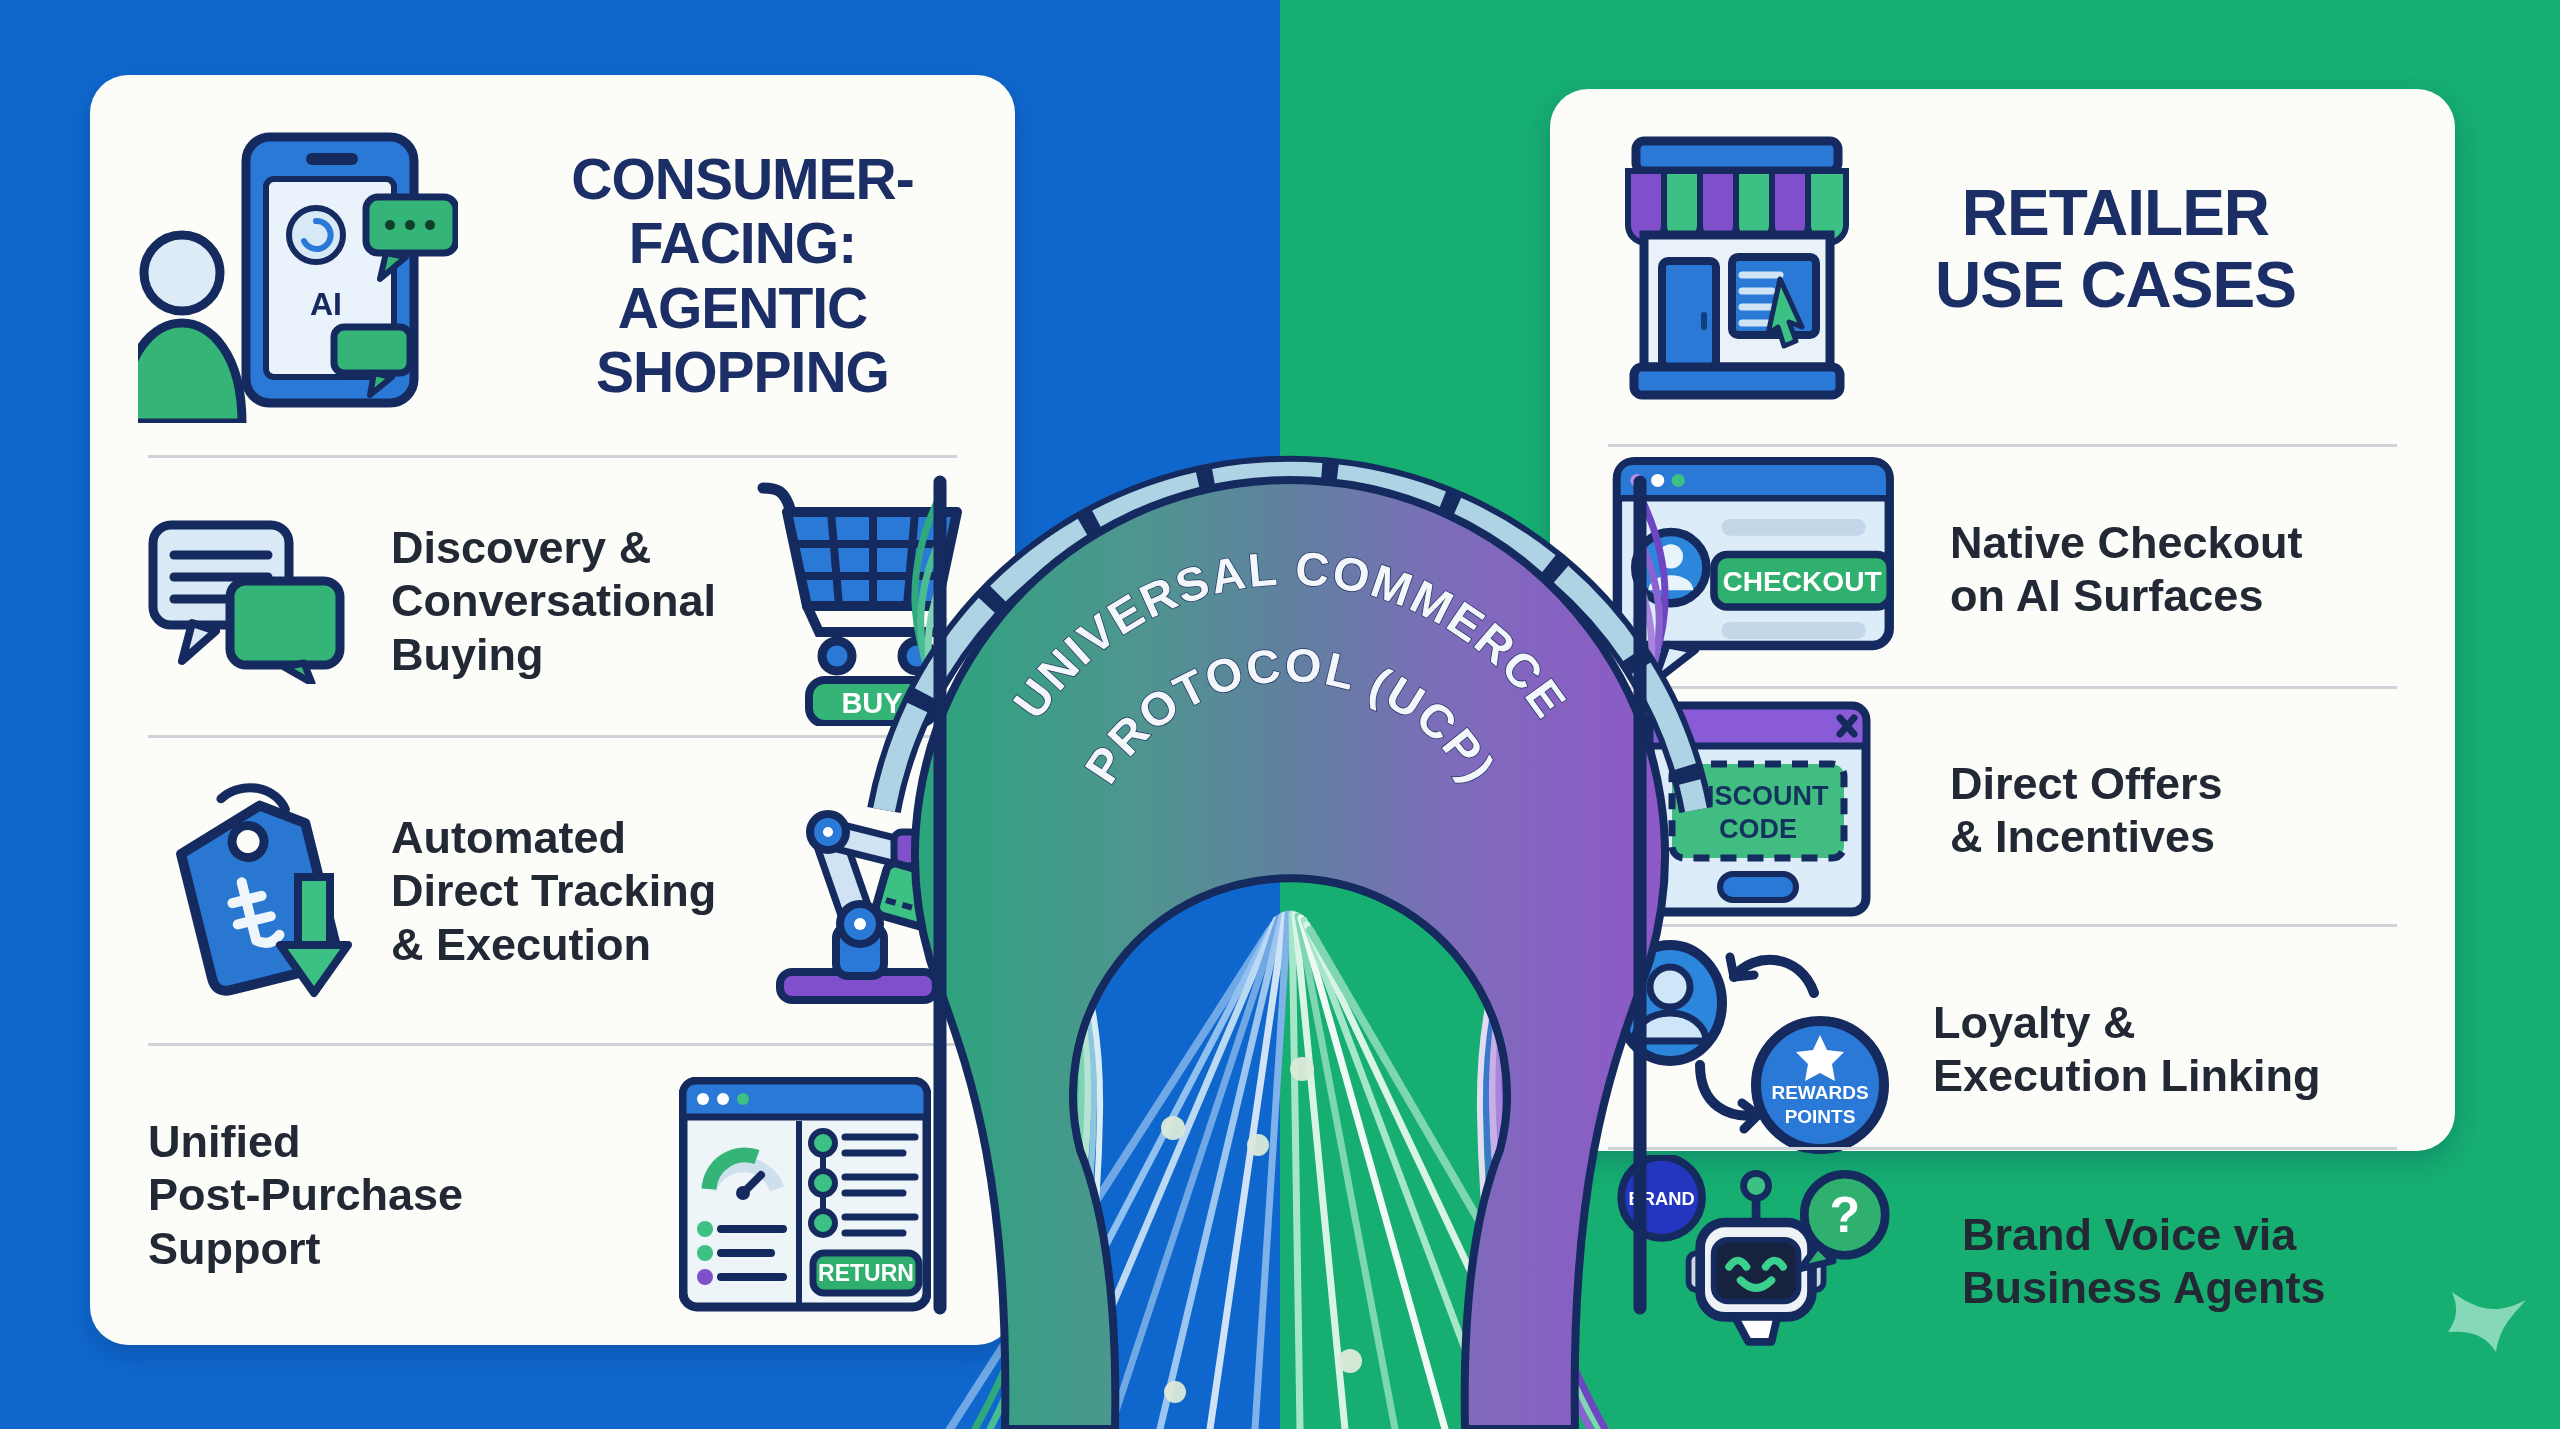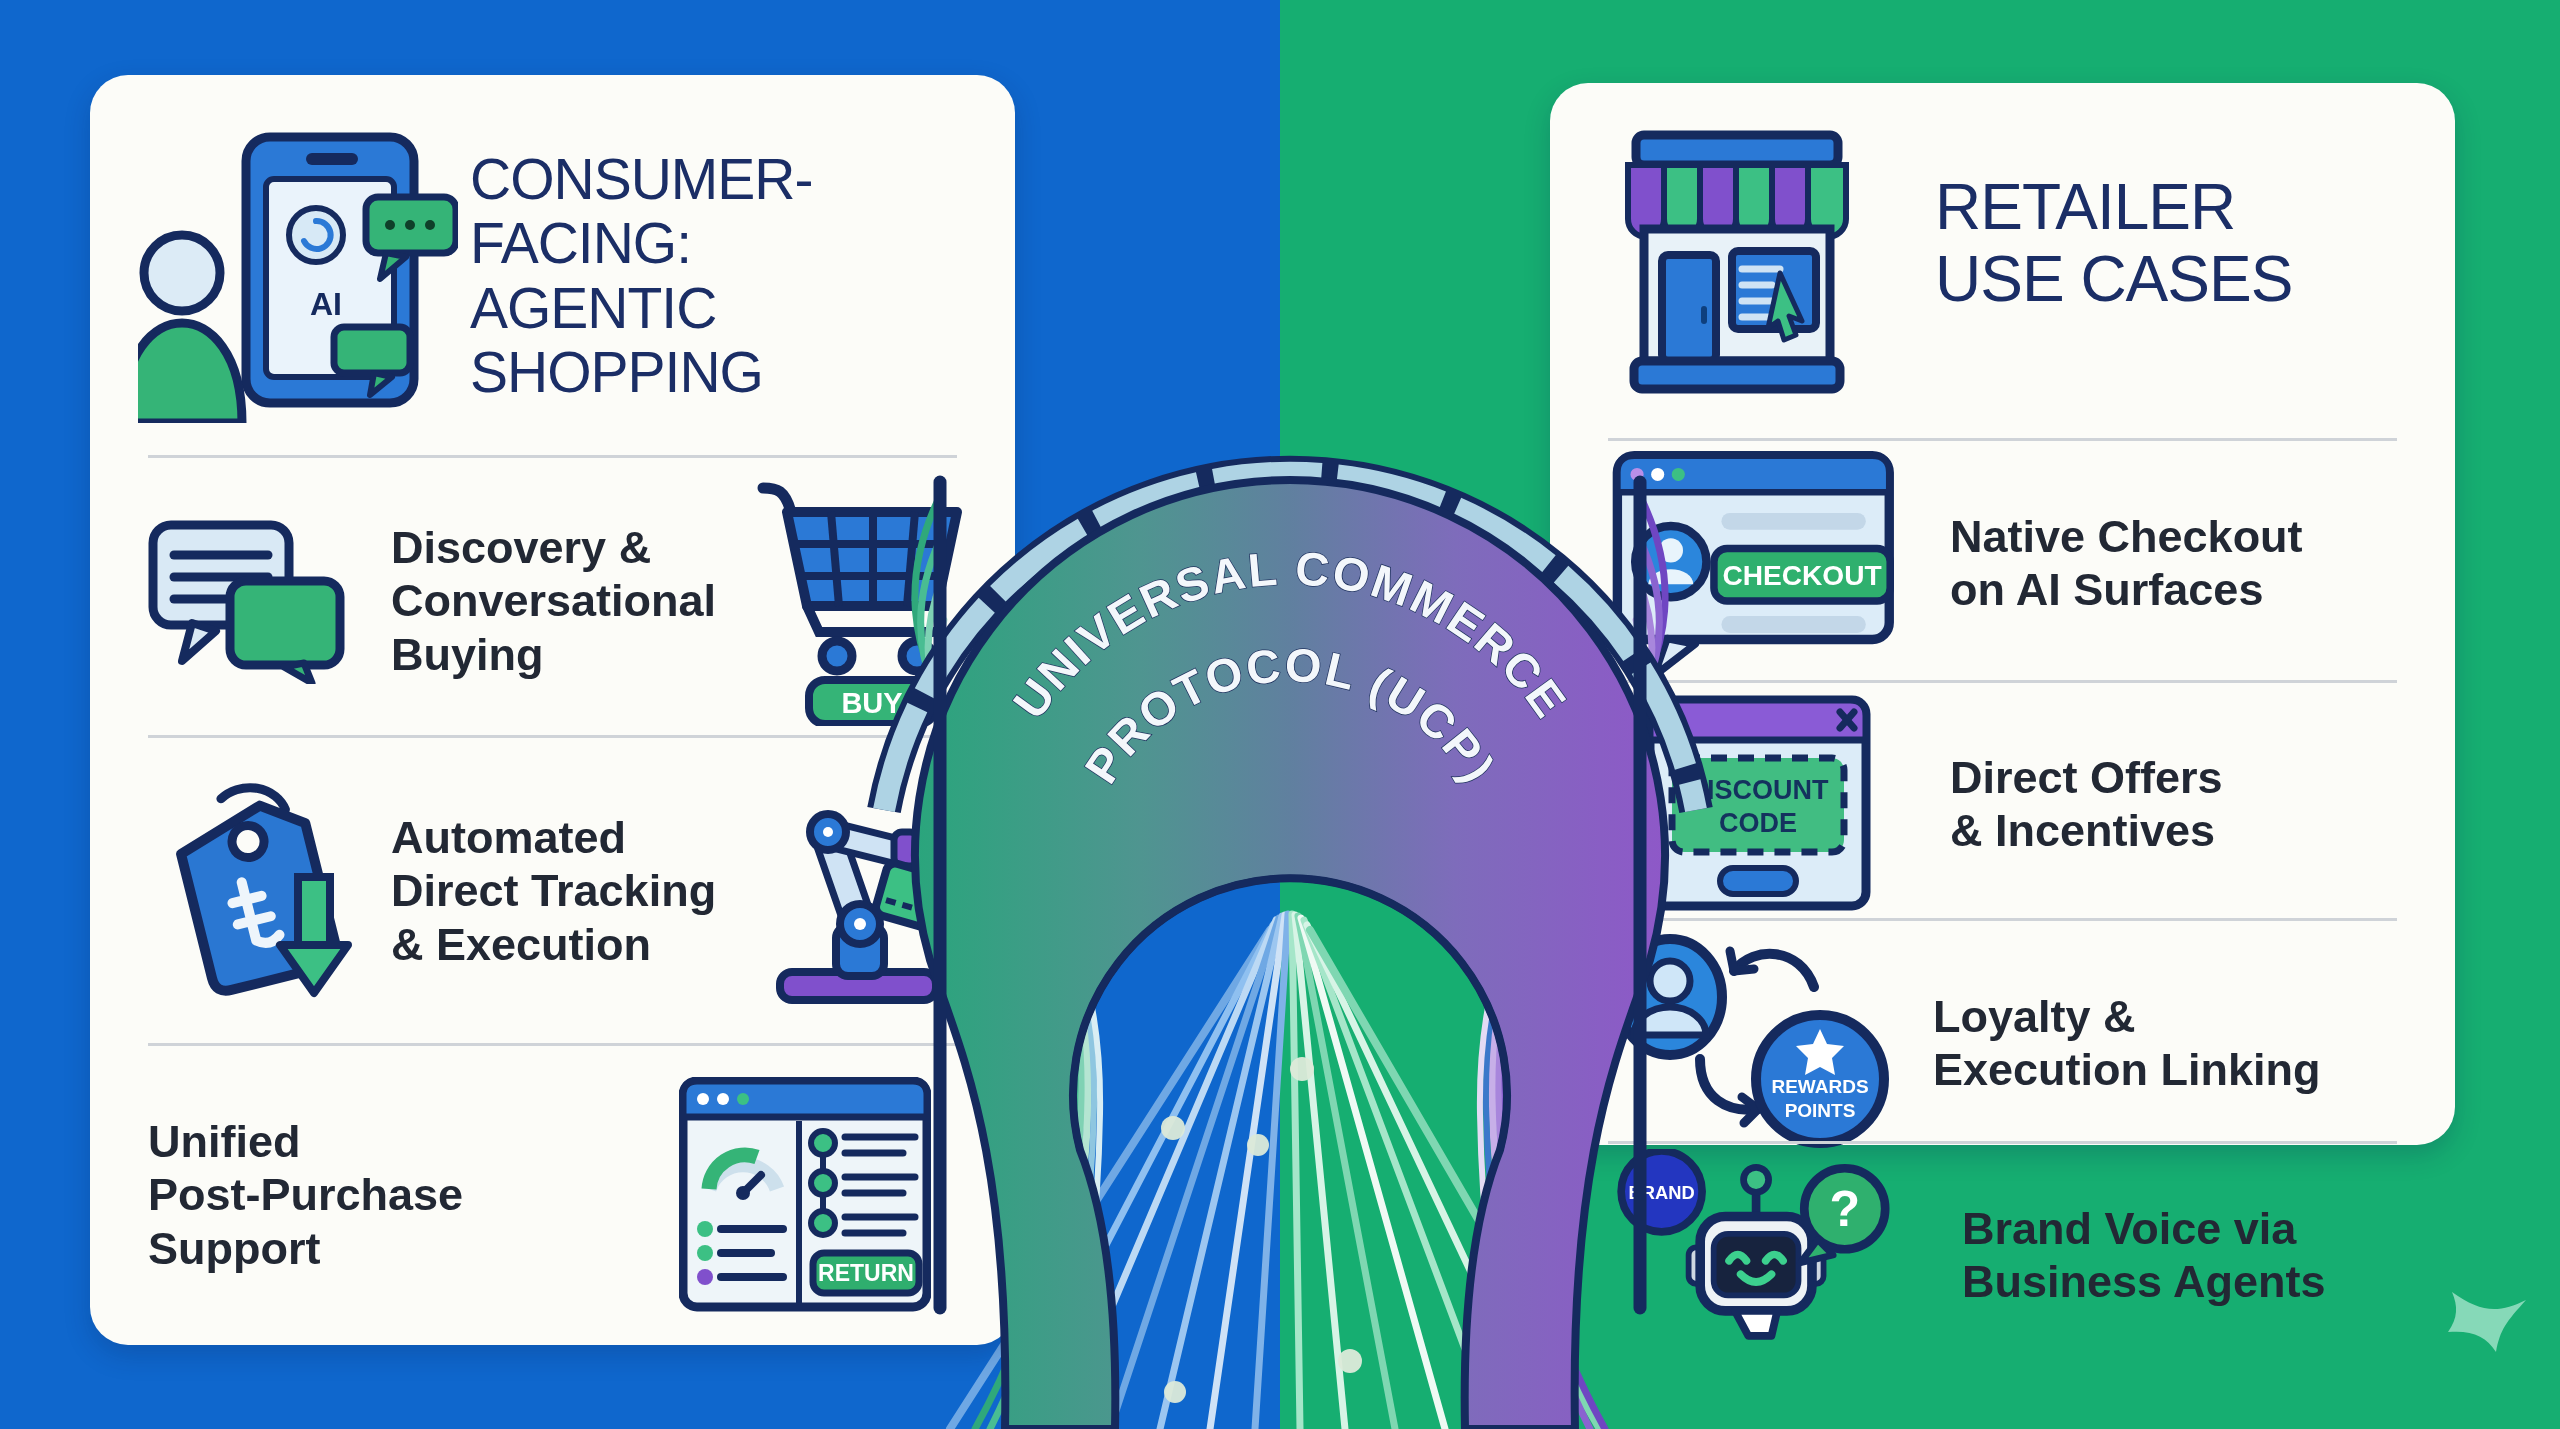--- a/index.html
+++ b/index.html
@@ -9,23 +9,23 @@
     background:linear-gradient(90deg,#0f67cd 0,#0f67cd 50%,#16ae71 50%,#16ae71 100%);
   }
   #stage{position:absolute;inset:0;width:2560px;height:1429px;}
   .layer{position:absolute;inset:0;pointer-events:none;}
   #art-under{z-index:1;}
   .panel{
     position:absolute;background:#fcfcf8;border-radius:38px;z-index:2;
     box-shadow:0 10px 26px rgba(8,30,80,.22);
   }
   #left-panel{left:90px;top:75px;width:925px;height:1270px;}
-  #right-panel{left:1550px;top:83px;width:905px;height:1062px;}
+  #right-panel{left:1550px;top:89px;width:905px;height:1062px;}
   #art-over{z-index:3;}
-  .panel-title{font-weight:normal;color:#1b2e66;letter-spacing:-1px;line-height:1.13;}
+  .panel-title{font-weight:bold;color:#1b2e66;letter-spacing:-1px;line-height:1.13;text-align:center;}
   #left-title{position:absolute;left:380px;top:72px;font-size:57px;}
   #right-title{position:absolute;left:385px;top:88px;font-size:64px;}
   .title-line{display:block;}
   .divider{position:absolute;height:3px;background:#cfd3d8;left:58px;right:58px;}
   .row{position:absolute;left:58px;right:48px;display:flex;align-items:center;}
   .row-label{font-weight:bold;color:#222834;font-size:45px;line-height:1.18;}
   .row-label .line{display:block;}
   .abs{position:absolute;}
   svg text{font-family:"Liberation Sans",sans-serif;}
   .arc-label{font-size:47px;font-weight:bold;fill:#f3f7fb;letter-spacing:2px;

